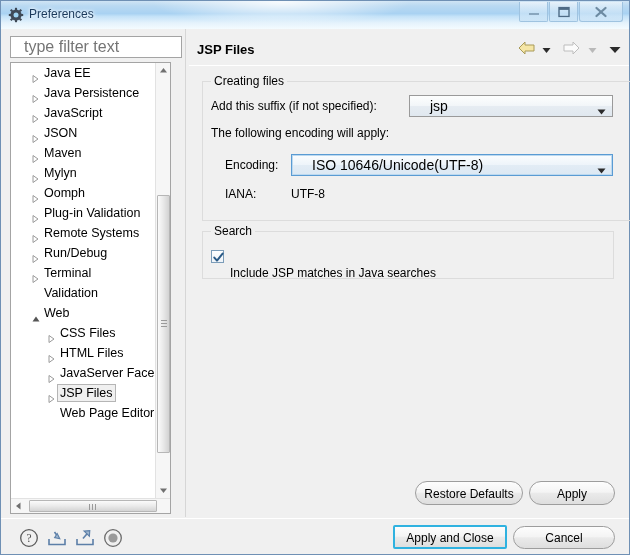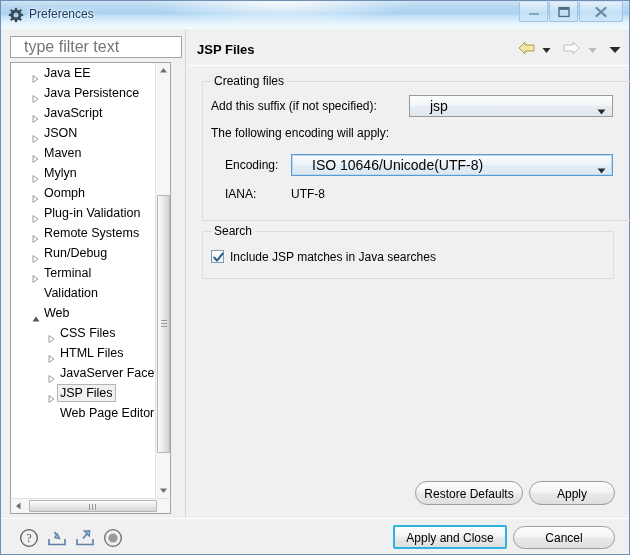--- a/index.html
+++ b/index.html
@@ -249,21 +249,21 @@
     height: 18px;
   }
   .chkbox {
     position: absolute; left: 0; top: 1px;
     width: 13px; height: 13px;
     border: 1px solid #7b9cb8;
     background: linear-gradient(to bottom, #ffffff, #eef3f8);
   }
   .chkbox svg { position: absolute; left: 1px; top: 1px; }
   #chk-label {
-    position: absolute; left: 19px; top: 0;
+    position: absolute; left: 19px; top: 16px;
     line-height: 16px; font-size: 12px; color: #000000;
     white-space: nowrap;
   }
 
   
   .btn {
     position: absolute;
     height: 24px;
     background: linear-gradient(to bottom, #fdfdfd 0%, #f4f4f4 46%, #eaeaea 52%, #dedede 100%);
     border: 1px solid #9d9d9d;

